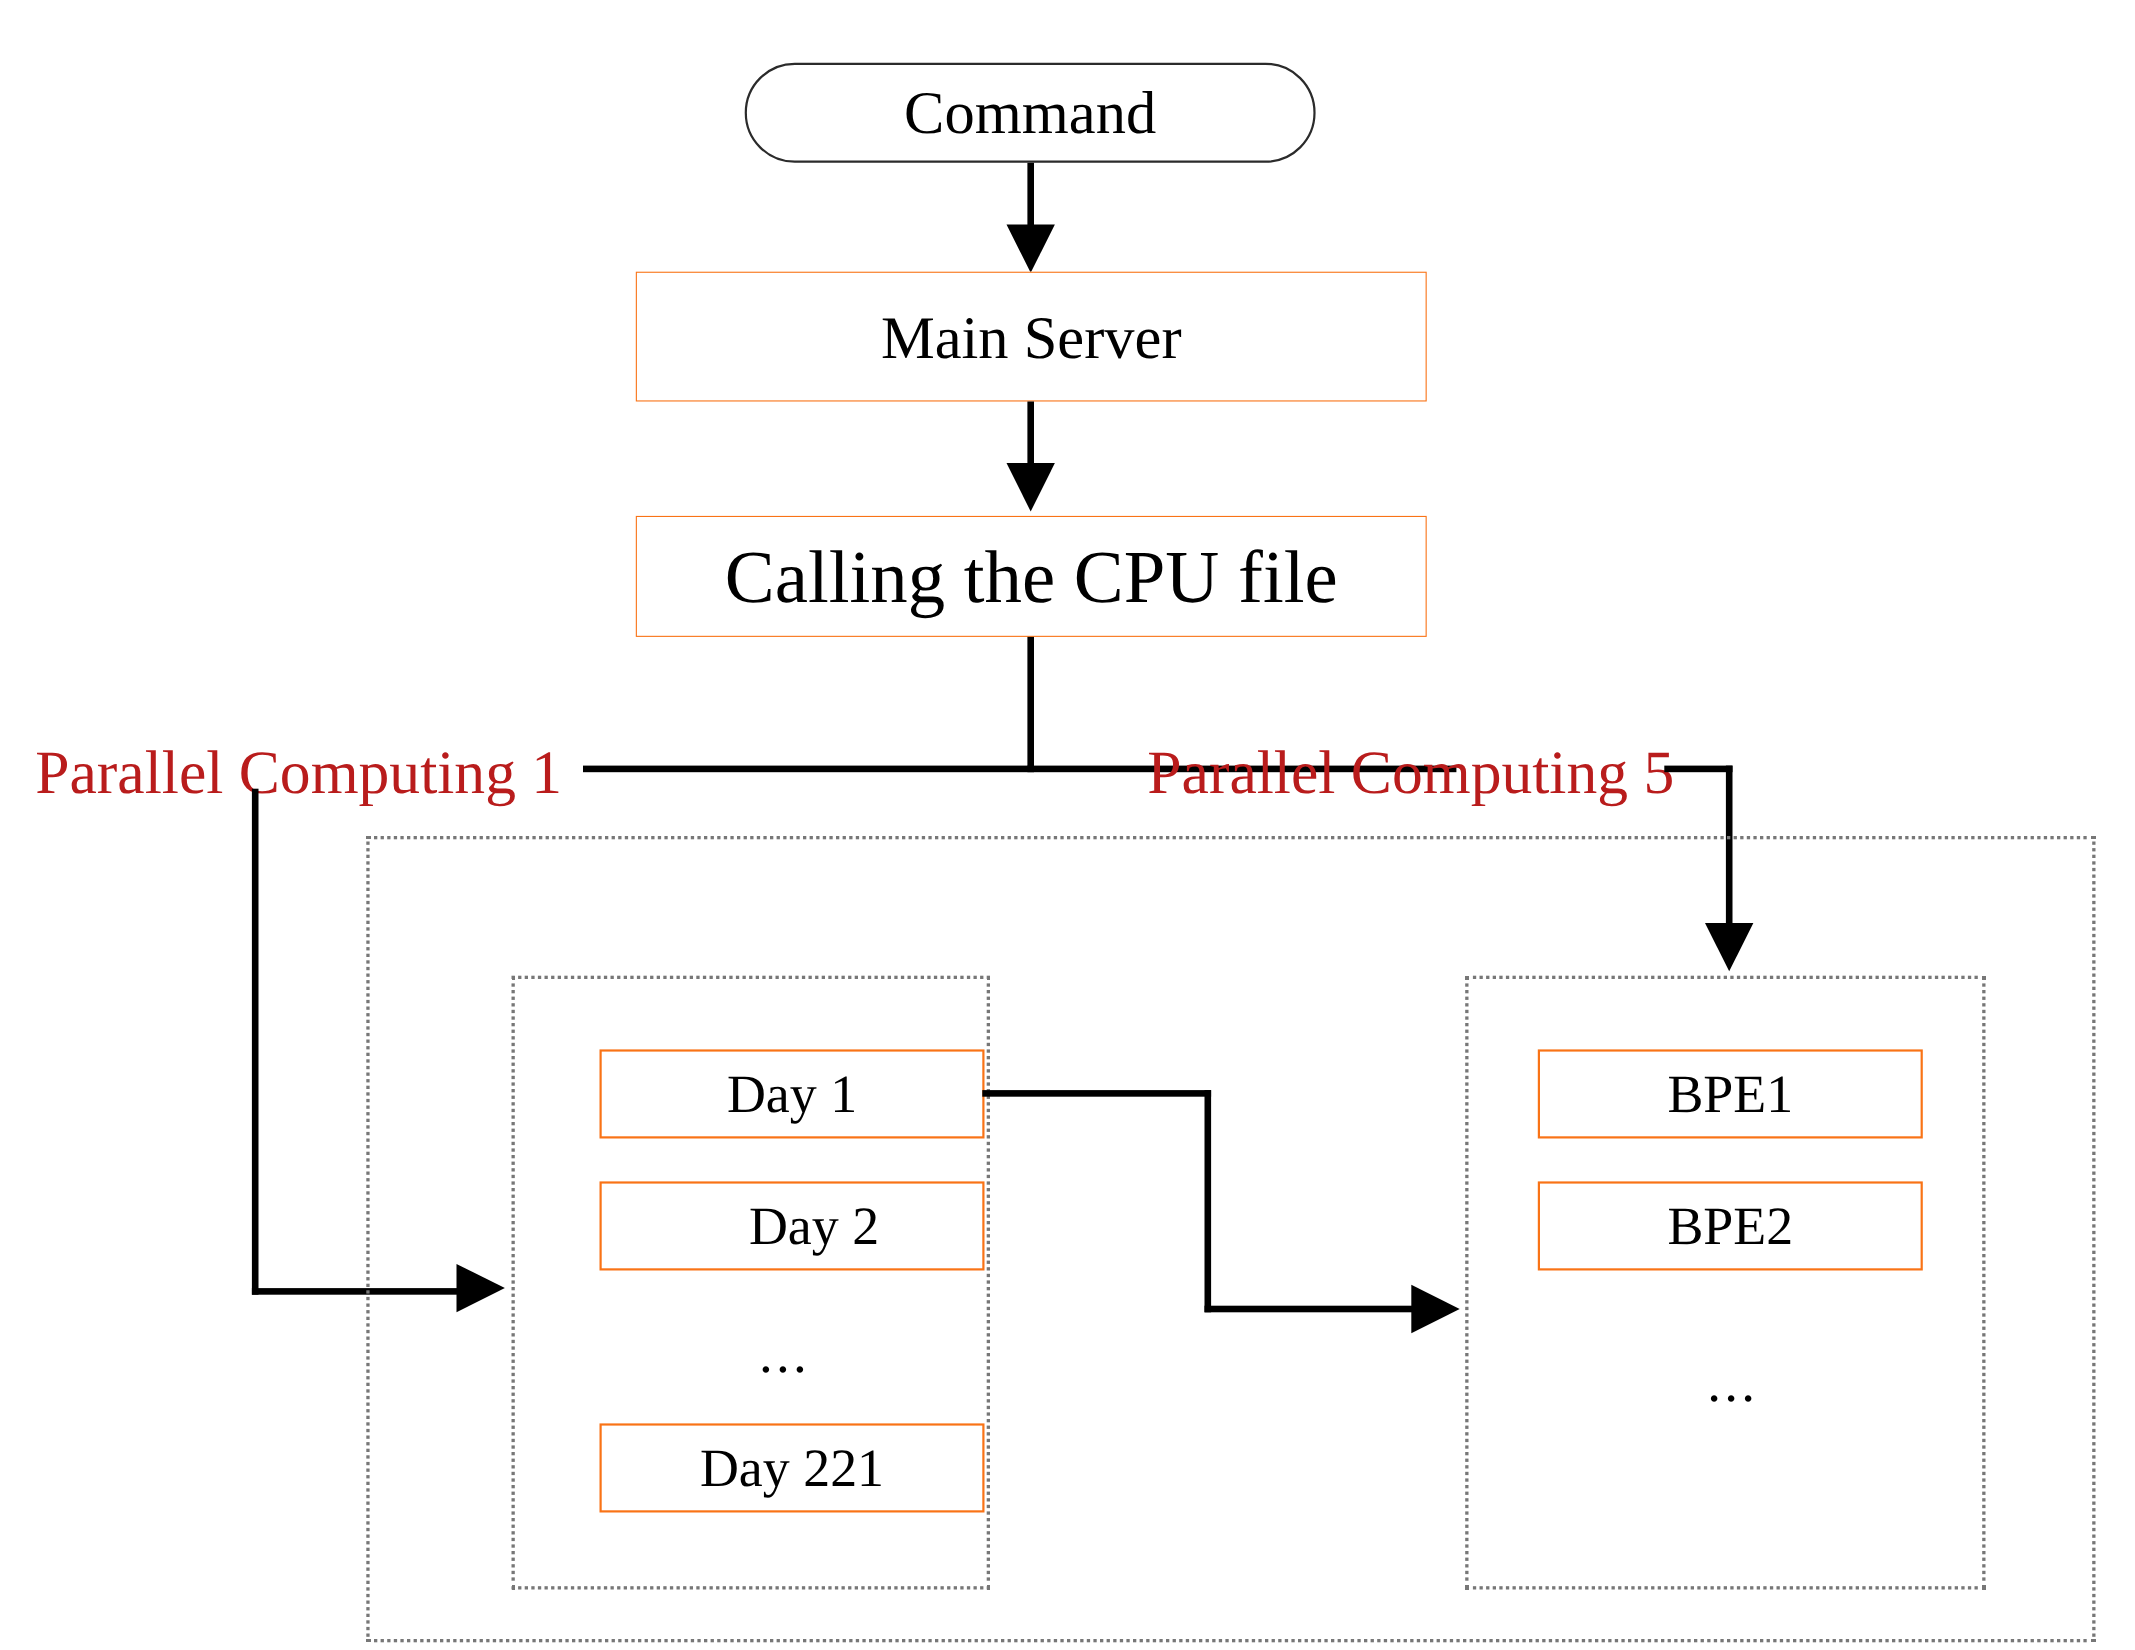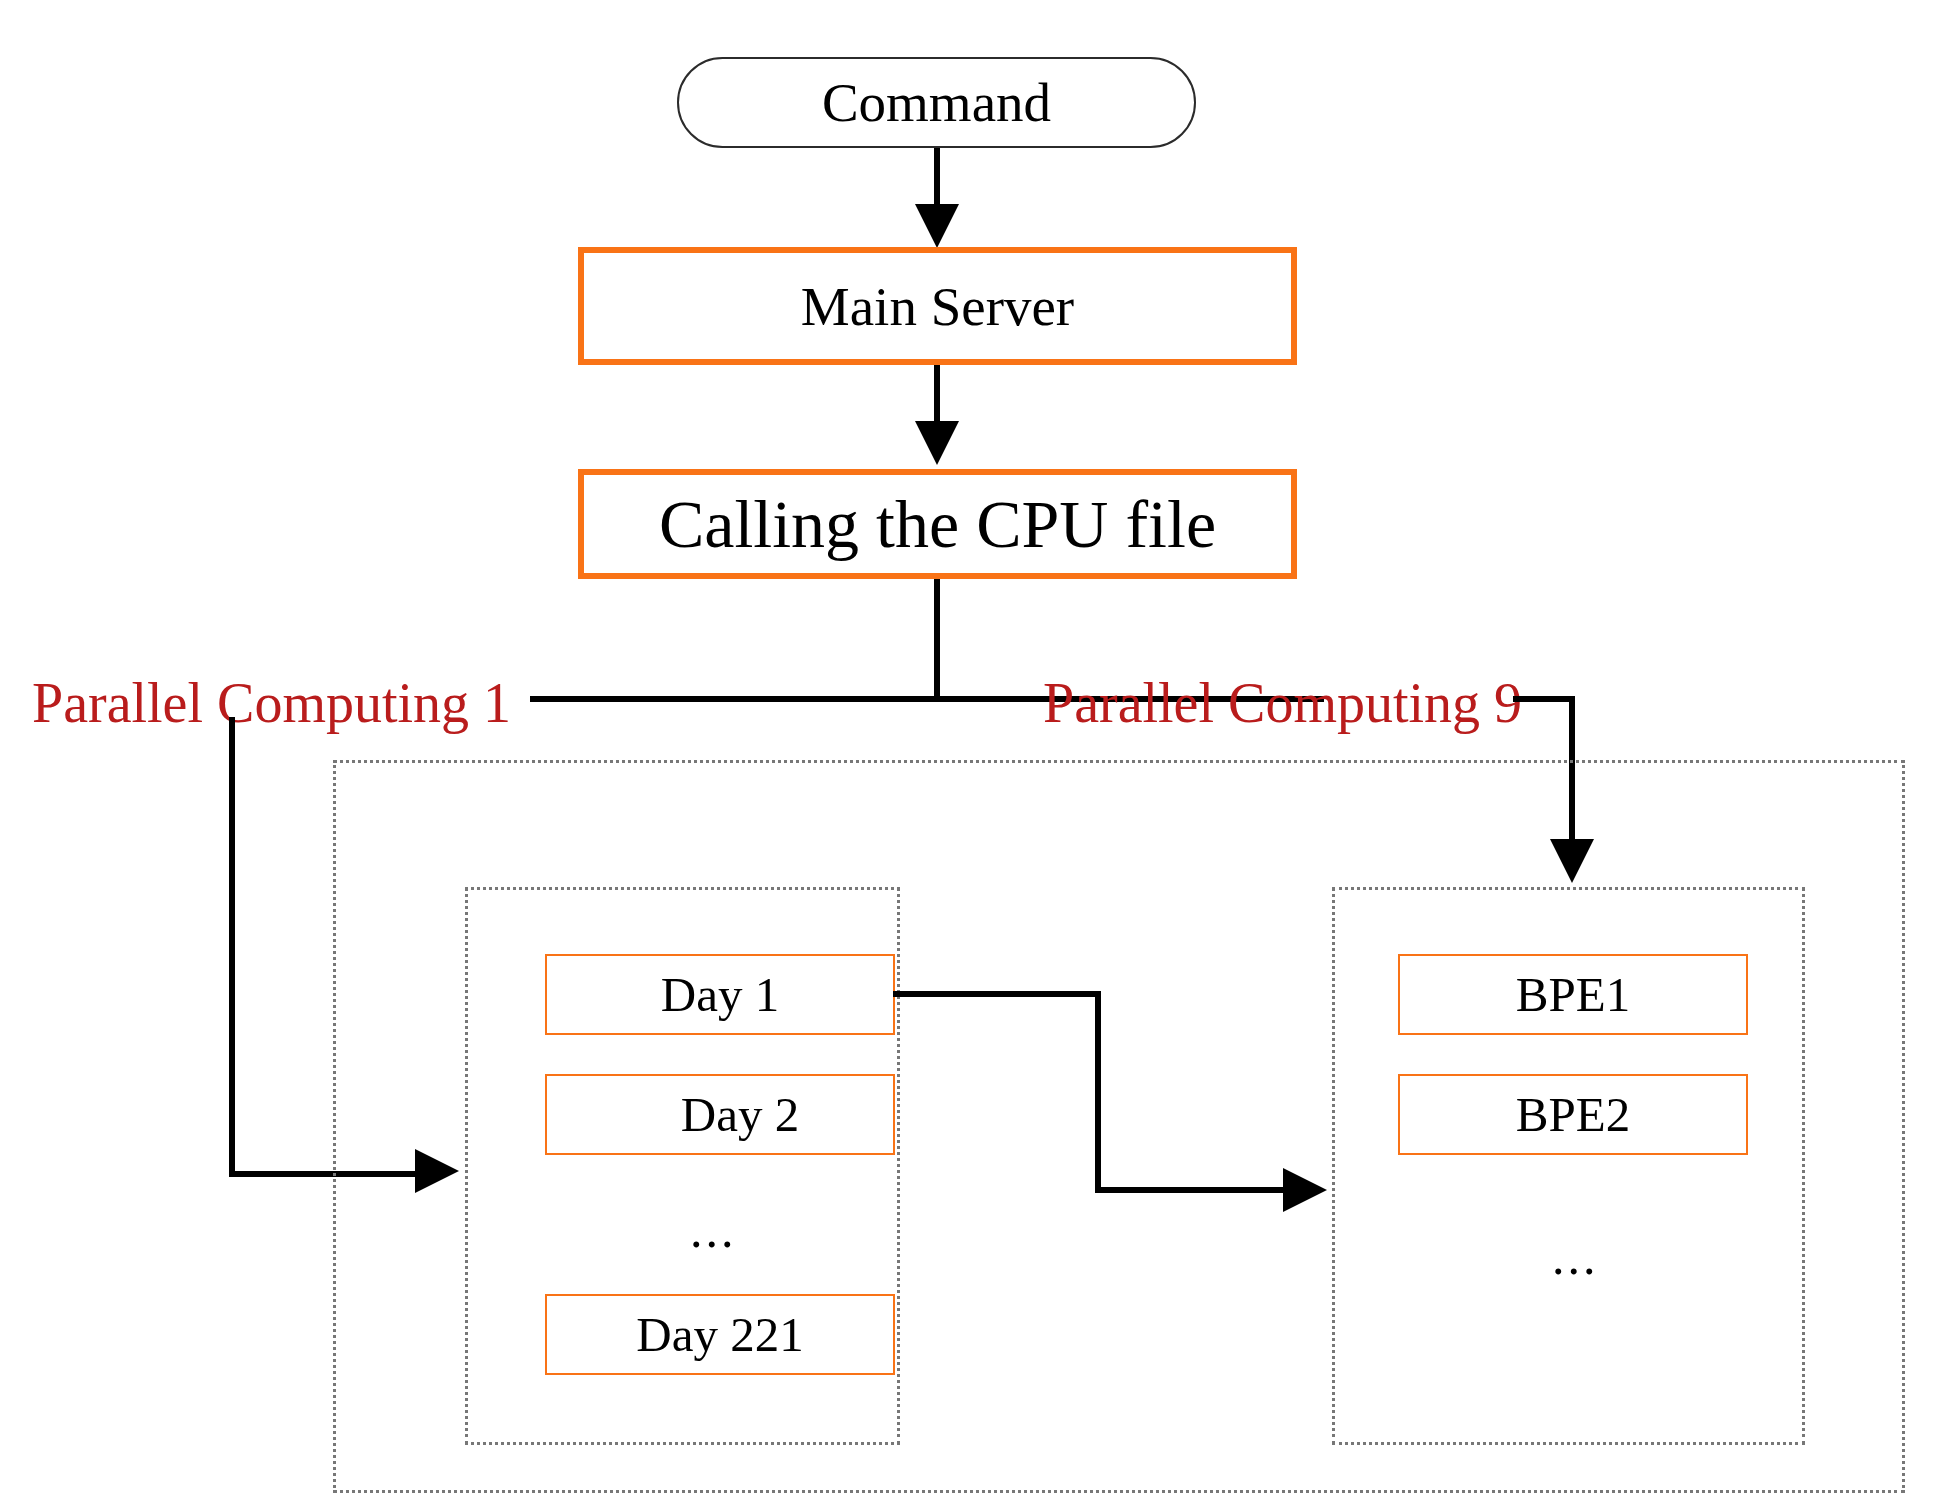--- a/index.html
+++ b/index.html
@@ -15,21 +15,21 @@
     overflow: hidden;
     font-family: "Liberation Serif", "DejaVu Serif", serif;
     margin-top: 27px;
   }
 
   
   .node {
     position: absolute;
     box-sizing: border-box;
     background: #ffffff;
-    border: 6px solid #f97316;
+    border: 1px solid #f97316;
     display: flex;
     align-items: center;
     justify-content: center;
     color: #000000;
     line-height: 1;
     white-space: nowrap;
   }
   .node.pill {
     border-radius: 999px;
     border-width: 2px;
@@ -152,21 +152,21 @@
   <div class="arrow-down" id="conn-server-to-cpu-head"></div>
 
   <div class="node" id="node-cpu-file">Calling the CPU file</div>
 
   <div class="line-v" id="conn-cpu-down"></div>
   <div class="line-h" id="bus-left"></div>
   <div class="line-h" id="bus-right"></div>
 
   <div class="label" id="label-parallel-1">Parallel Computing 1</div>
 
-  <div class="label" id="label-parallel-2">Parallel Computing 9</div>
+  <div class="label" id="label-parallel-2">Parallel Computing 5</div>
 
   <div class="line-h" id="stub-right"></div>
 
   <div class="line-v" id="drop-left-v"></div>
   <div class="line-h" id="drop-left-h"></div>
   <div class="arrow-right" id="drop-left-head"></div>
 
   <div class="line-v" id="drop-right-v"></div>
   <div class="arrow-down" id="drop-right-head"></div>
 

